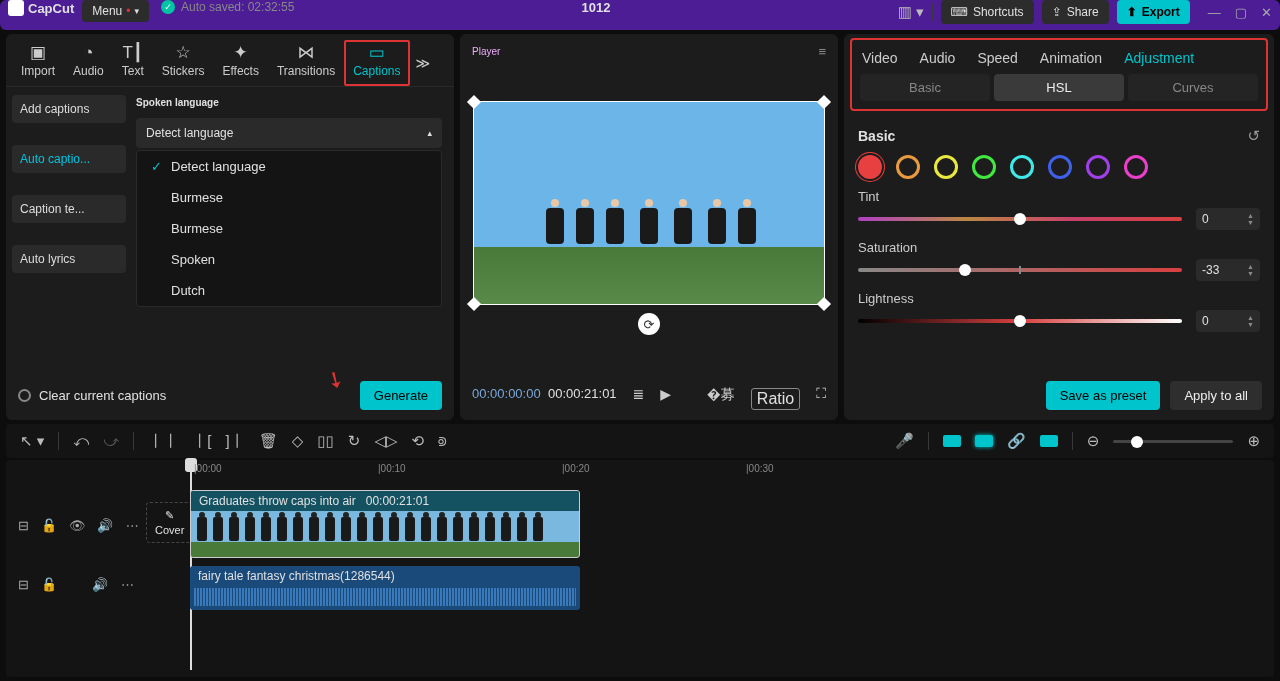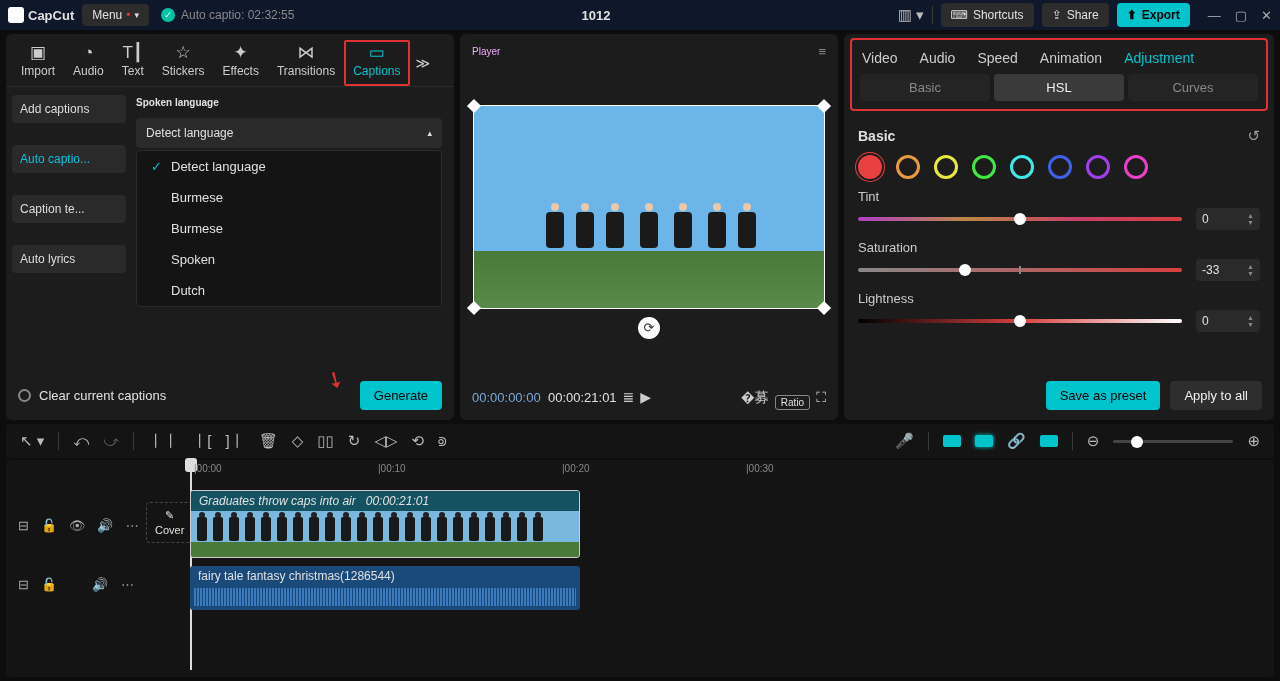--- a/index.html
+++ b/index.html
@@ -1,17 +1,17 @@
 <!DOCTYPE html>
 <html><head>
 <meta charset="utf-8">
 <style>
   * { box-sizing: border-box; margin: 0; padding: 0; font-family: -apple-system, BlinkMacSystemFont, "Segoe UI", Arial, sans-serif; }
   body { background:#0d0d0d; color:#e0e0e0; font-size:13px; overflow:hidden; width:1280px; height:681px; }
-  .topbar { height:30px; background:#0f172a; display:flex; align-items:center; padding:0 8px; gap:8px; }
+  .topbar { height:30px; background:#4c1d95; display:flex; align-items:flex-start; padding:0 8px; gap:8px;border-radius:6px; }
   .logo { display:flex; align-items:center; gap:4px; font-weight:600; font-size:13px; }
   .logo-icon { width:16px; height:16px; background:#fff; border-radius:3px; display:inline-block; position:relative; }
   .menu-btn { background:#2c2c2c; border:none; color:#e0e0e0; padding:4px 10px; border-radius:4px; display:flex; align-items:center; gap:4px; font-size:12px; }
   .autosave { display:flex; align-items:center; gap:6px; color:#888; font-size:12px; margin-left:4px; }
   .check-ic { width:14px; height:14px; border-radius:50%; background:#00c4a4; display:inline-flex; align-items:center; justify-content:center; color:#fff; font-size:9px; }
   .top-center { flex:1; text-align:center; font-weight:600; }
   .top-right { display:flex; align-items:center; gap:8px; }
   .tbtn { background:#2c2c2c; border:none; color:#e0e0e0; padding:5px 10px; border-radius:4px; font-size:12px; display:flex; align-items:center; gap:5px; }
   .tbtn.export { background:#00c4cc; color:#000; font-weight:600; }
   .win-controls { display:flex; gap:14px; margin-left:10px; font-size:13px; color:#aaa; }
@@ -48,26 +48,26 @@
   .player-head { display:flex; justify-content:space-between; align-items:center; padding:10px 12px; }
   .player-title { font-size:10px; color:#f0abfc; }
   .player-body { flex:1; display:flex; align-items:center; justify-content:center; padding:0 6px; }
   .preview-wrap { width:352px; height:204px; border:1px solid #fff; position:relative; background:linear-gradient(#6bb5e8 0%, #6bb5e8 72%, #4a7a3a 72%, #5a8a4a 100%); }
   .handle { width:10px; height:10px; background:#fff; position:absolute; transform:rotate(45deg); }
   .h-tl { top:-5px; left:-5px; } .h-tr { top:-5px; right:-5px; } .h-bl { bottom:-5px; left:-5px; } .h-br { bottom:-5px; right:-5px; }
   .grad { position:absolute; bottom:28%; width:22px; height:48px; }
   .grad .head { width:8px; height:8px; background:#e8c8a8; border-radius:50%; margin:0 auto; }
   .grad .body { width:18px; height:36px; background:#1a1a1a; margin:1px auto 0; border-radius:4px; }
   .sync-badge { width:22px; height:22px; border-radius:50%; background:#fff; display:flex; align-items:center; justify-content:center; margin:8px auto 0; color:#333; font-size:13px; }
-  .player-controls { display:flex; align-items:center; gap:6px; padding:10px 12px; }
+  .player-controls { display:flex; align-items:center; gap:16px; padding:10px 12px; }
   .pc-time { font-size:13px; }
   .pc-time .cur { color:#7aa8d8; }
   .pc-spacer { flex:1; }
   .pc-ic { color:#ccc; font-size:14px; }
-  .ratio-box { border:1px solid #888; border-radius:3px; padding:1px 5px; font-size:10px;margin-top:11px; }
+  .ratio-box { border:1px solid #888; border-radius:3px; padding:1px 5px; font-size:16px;margin-top:11px; }
 
   .right-highlight { border:2px solid #d33; border-radius:4px; margin:4px 6px 6px 6px; padding:2px 0 8px 0; }
   .rtabs { display:flex; gap:22px; padding:8px 10px; font-size:14px; font-weight:500; }
   .rtab { color:#ccc; }
   .rtab.active { color:#00c4cc; }
   .sub-tabs { display:flex; gap:4px; padding:0 8px; }
   .stab { flex:1; background:#242424; color:#888; text-align:center; padding:6px 0; border-radius:4px; font-size:13px; }
   .stab.active { background:#3a3a3a; color:#eee; }
 
   .basic-row { display:flex; justify-content:space-between; align-items:center; padding:10px 14px 6px; }
@@ -102,21 +102,21 @@
   .timeline { background:#141414; margin:2px 6px 6px; border-radius:4px; padding:0 0 8px 0; height:217px; position:relative; }
   .ruler { height:22px; display:flex; position:relative; margin-left:140px; color:#888; font-size:10px; }
   .ruler-mark { position:absolute; top:3px; }
   .playhead { position:absolute; left:184px; top:0; width:2px; height:210px; background:#ddd; }
   .playhead::before { content:""; position:absolute; top:-2px; left:-5px; width:12px; height:14px; background:#ddd; border-radius:3px; }
   .tl-left { position:absolute; left:0; top:30px; width:140px; }
   .tl-row-ctl { height:70px; display:flex; align-items:center; gap:12px; padding:0 12px; color:#aaa; font-size:13px; }
   .cover-cell { display:flex; flex-direction:column; align-items:center; gap:2px; border:1px dashed #444; border-radius:4px; padding:6px 8px; font-size:11px; }
   .tl-tracks { margin-left:140px; padding-top:8px; }
   .clip { border-radius:3px; overflow:hidden; margin-bottom:8px; position:relative; }
-  .clip1 { width:390px; height:68px; background:linear-gradient(#1a6a7a 0%, #1a6a7a 30%, #7ab8e0 30%, #7ab8e0 78%, #4a7a3a 78%); border:1px solid #ccc; margin-left:44px;font-style:italic; }
+  .clip1 { width:390px; height:68px; background:linear-gradient(#1a6a7a 0%, #1a6a7a 30%, #7ab8e0 30%, #7ab8e0 78%, #4a7a3a 78%); border:1px solid #ccc; margin-left:44px; }
   .clip1-lbl { background:rgba(20,80,95,.9); padding:3px 8px; font-size:12px; display:flex; gap:10px; }
   .clip1-figs { display:flex; gap:6px; padding:6px 6px 0; }
   .mini-fig { width:10px; height:24px; background:#1a1a1a; border-radius:2px; position:relative; }
   .mini-fig::before{content:"";position:absolute;top:-5px;left:2px;width:6px;height:6px;background:#222;border-radius:50%;}
   .clip2 { width:390px; height:44px; background:#1a4a7a; margin-left:44px; }
   .clip2-lbl { padding:3px 8px; font-size:12px; }
   .wave { height:18px; background:repeating-linear-gradient(90deg,#3a7aba 0 2px,#1a4a7a 2px 3px); margin:2px 4px 0; }
   .tl-row-ctl2 { height:48px; display:flex; align-items:center; gap:12px; padding:0 12px; color:#aaa; font-size:13px; }
   .zoom-track { width:120px; height:3px; background:#444; border-radius:2px; position:relative; }
   .zoom-track .sg-thumb { left:20%; }
@@ -129,21 +129,21 @@
     <span class="logo-icon"></span>
     <span>CapCut</span>
   </div>
   <button class="menu-btn">
     <span>Menu</span>
       <span style="color:#d33">•</span>
       <span style="font-size:9px">▾</span>
   </button>
   <div class="autosave">
     <span class="check-ic">✓</span>
-    <span>Auto captio: 02:32:55</span>
+    <span>Auto saved: 02:32:55</span>
   </div>
   <div class="top-center">1012</div>
   <div class="top-right">
     <span class="tb2-ic">▥ ▾</span>
     <span class="divider-v"></span>
     <button class="tbtn">
         <span>⌨</span>
         <span>Shortcuts</span>
       </button>
     <button class="tbtn">

